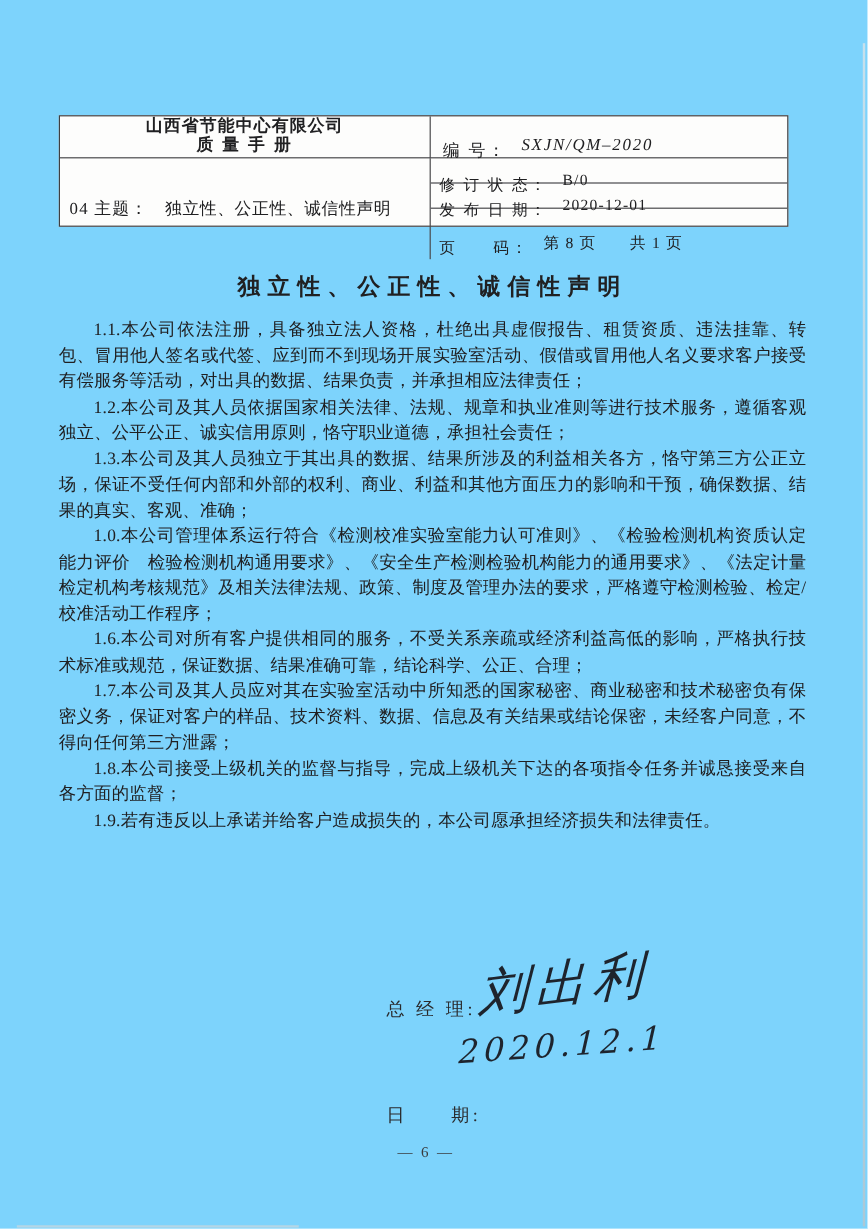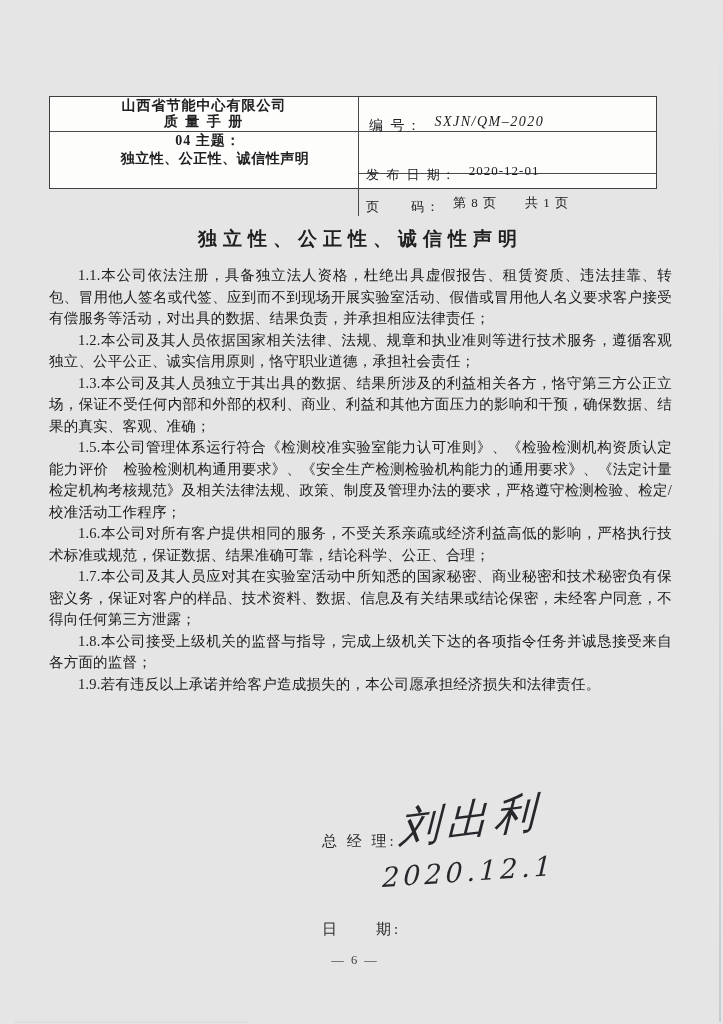--- a/index.html
+++ b/index.html
@@ -1,18 +1,18 @@
 <!DOCTYPE html>
 <html><head>
 <meta charset="utf-8">
 <style>
   html,body { margin:0; padding:0; background:#ffffff; }
   .page {
     position:relative; width:723px; height:1024px; margin:0 auto;
-    background:#e5e5e5; overflow:hidden;
+    background:#7dd3fc; overflow:hidden;
     font-family:"Liberation Serif", serif; color:#202022;
   }
   
   .edge-right {
     position:absolute; top:36px; right:2px; width:2px; height:986px;
     background:linear-gradient(#dfe4e6, #bcc4c9); opacity:.75;
   }
   .edge-bottom {
     position:absolute; left:14px; bottom:1px; width:235px; height:2px;
     background:#d8d8d8; opacity:.6;
@@ -30,21 +30,21 @@
   .cell-company {
     grid-column:1; grid-row:1;
     border-right:1.4px solid #4a4a4c; border-bottom:1.4px solid #4a4a4c;
     flex-direction:column; justify-content:center;
     font-weight:bold; line-height:16px; letter-spacing:1px;
   }
   .company-line2 { letter-spacing:2px; }
   .cell-subject {
     grid-column:1; grid-row:2 / span 3;
     border-right:1.4px solid #4a4a4c;
-    padding-left:8px; font-weight:bold;flex-direction:column;
+    padding-left:8px; font-weight:normal;
   }
   .subject-prefix { letter-spacing:1px; }
   .subject-title { margin-left:14px; letter-spacing:.5px; }
   .cell-docno { grid-column:2; grid-row:1; border-bottom:1.4px solid #4a4a4c; padding-left:10px; }
   .cell-revision { grid-column:2; grid-row:2; border-bottom:1.4px solid #4a4a4c; padding-left:7px; font-size:13px; }
   .cell-issue { grid-column:2; grid-row:3; border-bottom:1.4px solid #4a4a4c; padding-left:7px; font-size:13px; }
   .cell-page { grid-column:2; grid-row:4; padding-left:7px; font-size:13px;text-align:center; }
   .ht-label { letter-spacing:2px; white-space:pre;margin-top:24px; }
   .ht-value { margin-left:12px; letter-spacing:1px;margin-top:16px; }
   .docno-value { font-style:italic; font-size:14px; letter-spacing:1.5px; }
@@ -100,36 +100,40 @@
       <span class="company-line2">质 量 手 册</span>
     </div>
     <div class="ht-cell cell-docno">
       <span class="ht-label">编 号：</span>
       <span class="ht-value docno-value">SXJN/QM–2020</span>
     </div>
     <div class="ht-cell cell-subject">
       <span class="subject-prefix">04 主题：</span>
       <span class="subject-title">独立性、公正性、诚信性声明</span>
     </div>
+    <div class="ht-cell cell-revision">
+      <span class="ht-label">修 订 状 态：</span>
+      <span class="ht-value">B/0</span>
+    </div>
     <div class="ht-cell cell-issue">
       <span class="ht-label">发 布 日 期：</span>
       <span class="ht-value">2020-12-01</span>
     </div>
     <div class="ht-cell cell-page">
       <span class="ht-label">页　　码：</span>
       <span class="ht-value">第 8 页　　共 1 页</span>
     </div>
   </div>
 
   <div class="doc-body">
     <h1 class="doc-title">独立性、公正性、诚信性声明</h1>
     <p>1.1.本公司依法注册，具备独立法人资格，杜绝出具虚假报告、租赁资质、违法挂靠、转包、冒用他人签名或代签、应到而不到现场开展实验室活动、假借或冒用他人名义要求客户接受有偿服务等活动，对出具的数据、结果负责，并承担相应法律责任；</p>
     <p>1.2.本公司及其人员依据国家相关法律、法规、规章和执业准则等进行技术服务，遵循客观独立、公平公正、诚实信用原则，恪守职业道德，承担社会责任；</p>
     <p>1.3.本公司及其人员独立于其出具的数据、结果所涉及的利益相关各方，恪守第三方公正立场，保证不受任何内部和外部的权利、商业、利益和其他方面压力的影响和干预，确保数据、结果的真实、客观、准确；</p>
-    <p>1.5.本公司管理体系运行符合《检测校准实验室能力认可准则》、《检验检测机构资质认定能力评价　检验检测机构通用要求》、《安全生产检测检验机构能力的通用要求》、《法定计量检定机构考核规范》及相关法律法规、政策、制度及管理办法的要求，严格遵守检测检验、检定/校准活动工作程序；</p>
+    <p>1.0.本公司管理体系运行符合《检测校准实验室能力认可准则》、《检验检测机构资质认定能力评价　检验检测机构通用要求》、《安全生产检测检验机构能力的通用要求》、《法定计量检定机构考核规范》及相关法律法规、政策、制度及管理办法的要求，严格遵守检测检验、检定/校准活动工作程序；</p>
     <p>1.6.本公司对所有客户提供相同的服务，不受关系亲疏或经济利益高低的影响，严格执行技术标准或规范，保证数据、结果准确可靠，结论科学、公正、合理；</p>
     <p>1.7.本公司及其人员应对其在实验室活动中所知悉的国家秘密、商业秘密和技术秘密负有保密义务，保证对客户的样品、技术资料、数据、信息及有关结果或结论保密，未经客户同意，不得向任何第三方泄露；</p>
     <p>1.8.本公司接受上级机关的监督与指导，完成上级机关下达的各项指令任务并诚恳接受来自各方面的监督；</p>
     <p>1.9.若有违反以上承诺并给客户造成损失的，本公司愿承担经济损失和法律责任。</p>
   </div>
 
   <div class="sig-label sig-label-manager">总 经 理:</div>
   <div class="handwriting hand-name">刘出利</div>
   <div class="sig-label sig-label-date">日　　期:</div>
   <div class="handwriting hand-date">2020.12.1</div>

